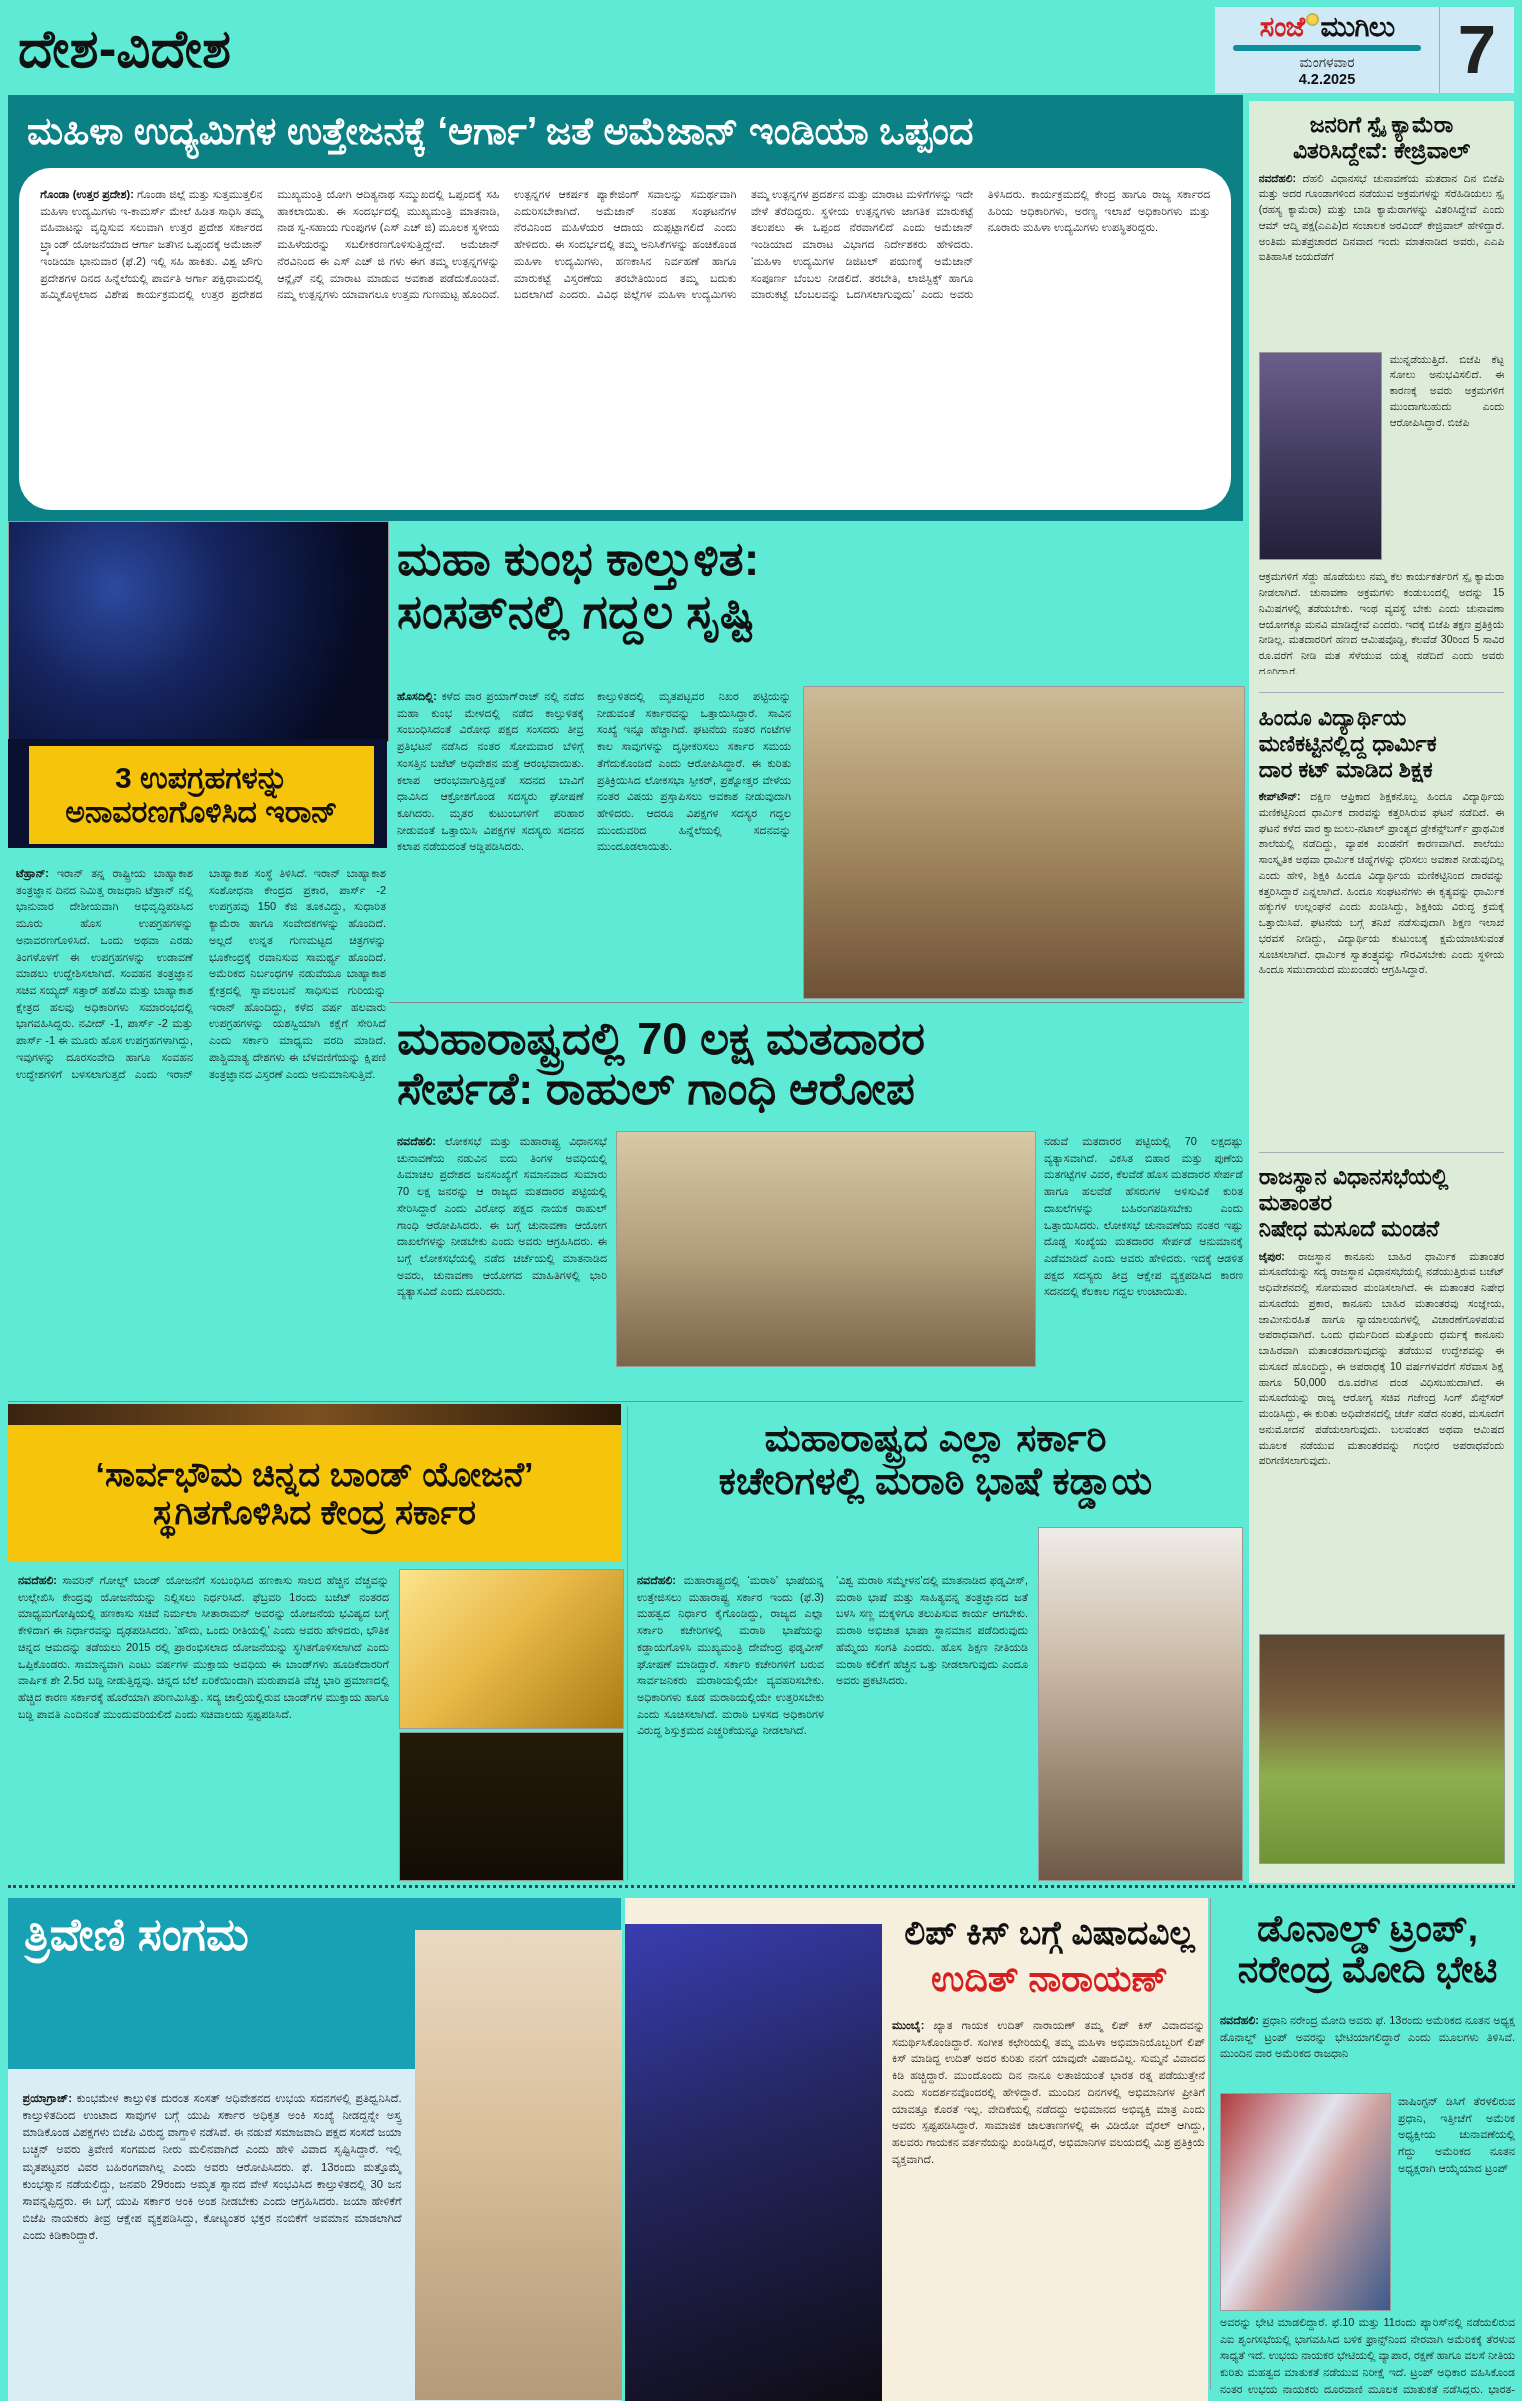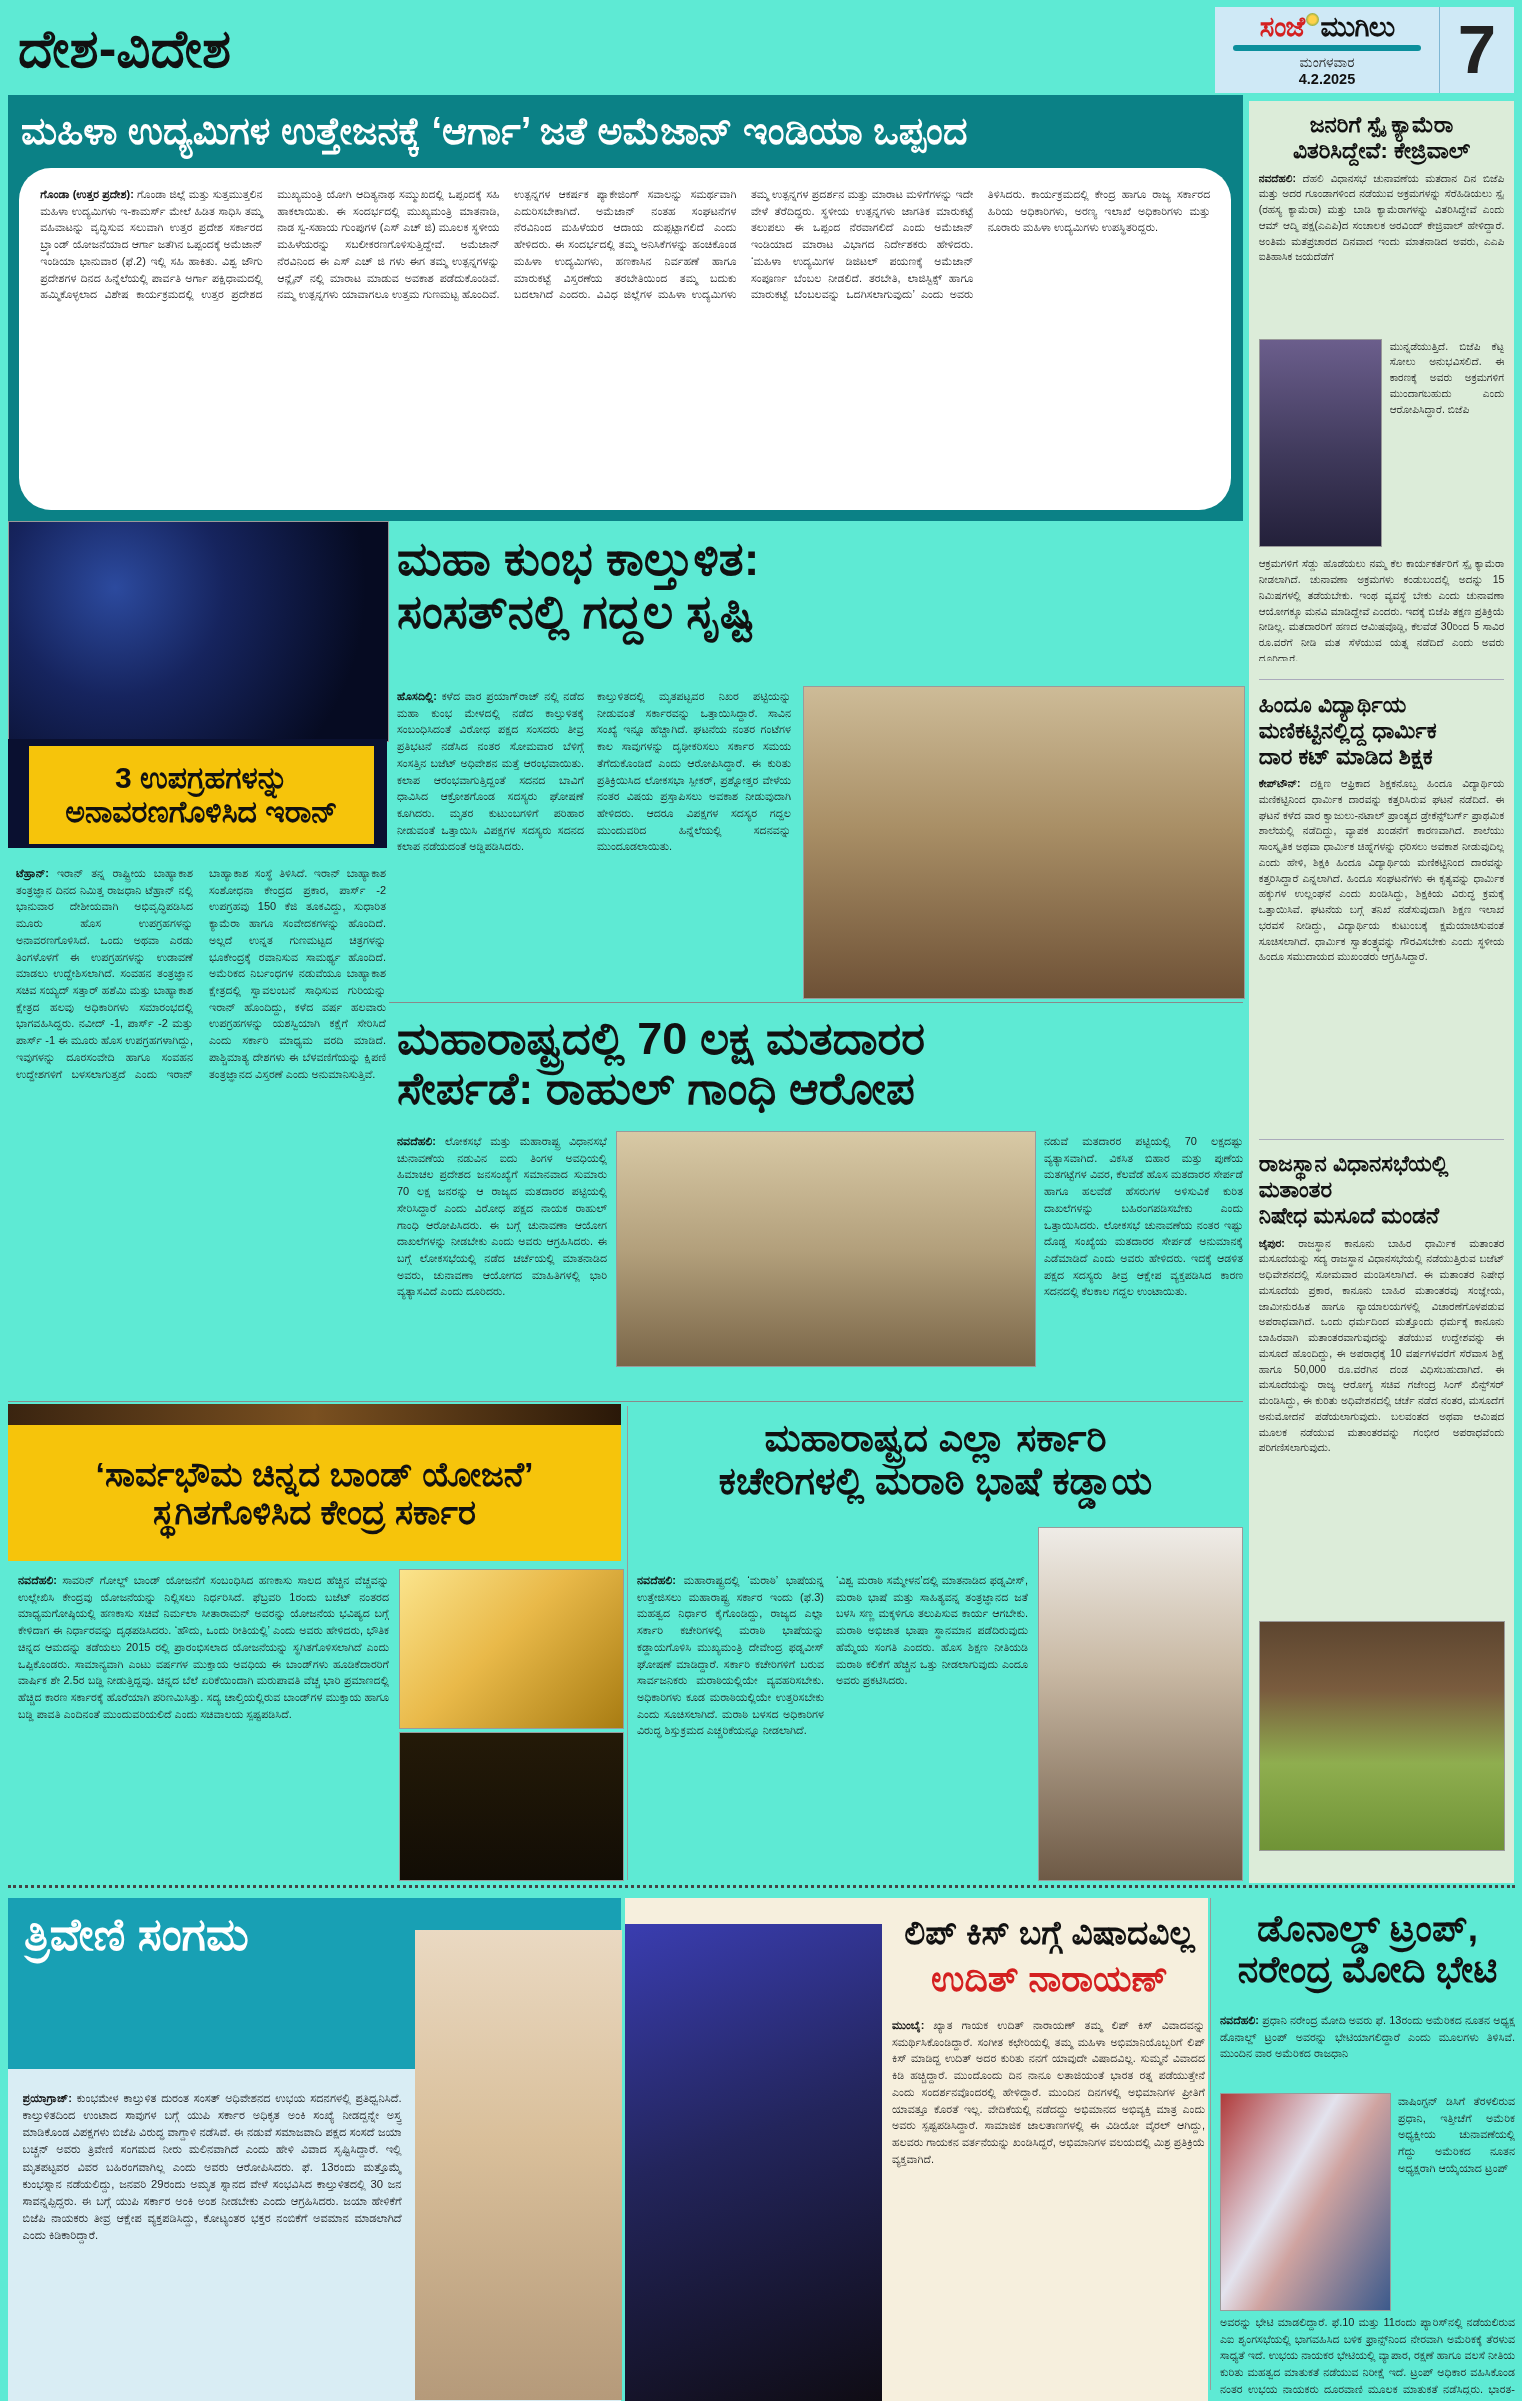--- a/index.html
+++ b/index.html
@@ -24,21 +24,21 @@
   .brand{font-size:27.4px;font-weight:bold;letter-spacing:-0.8px;}
   .brand .red{color:#d42020;font-family:Liberation Serif, serif;}
   .brand .blk{color:#111;}
   .swoosh{height:6.5px;background:#0b8f9c;border-radius:3.2px;margin:1.6px 18px 3.2px 18px;}
   .mh-day{font-size:13.7px;color:#222;}
   .mh-date{font-size:14.5px;font-weight:bold;color:#111;}
   .sun-icon{display:inline-block;width:13px;height:13px;border-radius:50%;
             background:radial-gradient(circle,#ffd24a 40%,#2c8a3c 100%);vertical-align:super;margin:0 1.6px;}
   
   .teal-band{position:absolute;left:8px;top:95px;width:1235px;height:73px;background:#0b8186;
-             color:#fff;font-weight:bold;font-size:38px;display:flex;align-items:center;padding-left:13px;box-sizing:border-box;}
+             color:#fff;font-weight:bold;font-size:38px;display:flex;align-items:center;padding-left:19px;box-sizing:border-box;}
   .lead-outer{position:absolute;left:8px;top:168px;width:1235px;height:353px;background:#0b8186;}
   .lead-inner{position:absolute;left:11.3px;top:0;width:1212px;height:342px;background:#fff;
               padding:18px 21px;box-sizing:border-box;border-radius:32px;}
   
   .green-panel{position:absolute;left:1249px;top:101px;width:265px;height:1782px;background:#dcecd9;
                padding:11.3px 9.7px;box-sizing:border-box;}
   .gp-headline{font-weight:bold;font-size:22px;line-height:1.18;white-space:pre-line;color:#111;}
   .gp-body{font-size:10.5px;line-height:1.5;text-align:justify;color:#222;margin-top:6.5px;}
   .yellow-box{position:absolute;background:#f6c40b;display:flex;align-items:center;justify-content:center;
               text-align:center;}
@@ -78,21 +78,21 @@
 
   <div class="green-panel">
 
     <div>
       <div class="gp-headline" style="text-align:center;">ಜನರಿಗೆ ಸ್ಪೈ ಕ್ಯಾಮೆರಾ
 ವಿತರಿಸಿದ್ದೇವೆ: ಕೇಜ್ರಿವಾಲ್</div>
       <div class="gp-body" style="height:161px;overflow:hidden;">
         <span class="dateline">ನವದೆಹಲಿ:</span>
         <span>ದೆಹಲಿ ವಿಧಾನಸಭೆ ಚುನಾವಣೆಯ ಮತದಾನ ದಿನ ಬಿಜೆಪಿ ಮತ್ತು ಅದರ ಗೂಂಡಾಗಳಿಂದ ನಡೆಯುವ ಅಕ್ರಮಗಳನ್ನು ಸೆರೆಹಿಡಿಯಲು ಸ್ಪೈ (ರಹಸ್ಯ ಕ್ಯಾಮೆರಾ) ಮತ್ತು ಬಾಡಿ ಕ್ಯಾಮೆರಾಗಳನ್ನು ವಿತರಿಸಿದ್ದೇವೆ ಎಂದು ಆಮ್ ಆದ್ಮಿ ಪಕ್ಷ(ಎಎಪಿ)ದ ಸಂಚಾಲಕ ಅರವಿಂದ್ ಕೇಜ್ರಿವಾಲ್ ಹೇಳಿದ್ದಾರೆ. ಅಂತಿಮ ಮತಪ್ರಚಾರದ ದಿನವಾದ ಇಂದು ಮಾತನಾಡಿದ ಅವರು, ಎಎಪಿ ಐತಿಹಾಸಿಕ ಜಯದೆಡೆಗೆ</span>
       </div>
-      <div style="overflow:hidden;margin-top:7px;">
+      <div style="overflow:hidden;margin-top:20px;">
         <div style="float:left;width:121px;height:206px;border:0.8px solid #999;margin:0 8px 3.2px 0;
                     background:linear-gradient(180deg,#6b5e8c 0%,#403a5c 55%,#23203a 100%);"></div>
         <div class="gp-body" style="margin-top:0;">ಮುನ್ನಡೆಯುತ್ತಿದೆ. ಬಿಜೆಪಿ ಕೆಟ್ಟ ಸೋಲು ಅನುಭವಿಸಲಿದೆ. ಈ ಕಾರಣಕ್ಕೆ ಅವರು ಅಕ್ರಮಗಳಿಗೆ ಮುಂದಾಗಬಹುದು ಎಂದು ಆರೋಪಿಸಿದ್ದಾರೆ. ಬಿಜೆಪಿ</div>
       </div>
       <div class="gp-body" style="height:105px;overflow:hidden;">ಆಕ್ರಮಗಳಿಗೆ ಸೆಡ್ಡು ಹೊಡೆಯಲು ನಮ್ಮ ಕೆಲ ಕಾರ್ಯಕರ್ತರಿಗೆ ಸ್ಪೈ ಕ್ಯಾಮೆರಾ ನೀಡಲಾಗಿದೆ. ಚುನಾವಣಾ ಅಕ್ರಮಗಳು ಕಂಡುಬಂದಲ್ಲಿ ಅದನ್ನು 15 ನಿಮಿಷಗಳಲ್ಲಿ ತಡೆಯಬೇಕು. ಇಂಥ ವ್ಯವಸ್ಥೆ ಬೇಕು ಎಂದು ಚುನಾವಣಾ ಆಯೋಗಕ್ಕೂ ಮನವಿ ಮಾಡಿದ್ದೇವೆ ಎಂದರು. ಇದಕ್ಕೆ ಬಿಜೆಪಿ ತಕ್ಷಣ ಪ್ರತಿಕ್ರಿಯೆ ನೀಡಿಲ್ಲ. ಮತದಾರರಿಗೆ ಹಣದ ಆಮಿಷವೊಡ್ಡಿ, ಕೆಲವೆಡೆ 30ರಿಂದ 5 ಸಾವಿರ ರೂ.ವರೆಗೆ ನೀಡಿ ಮತ ಸೆಳೆಯುವ ಯತ್ನ ನಡೆದಿದೆ ಎಂದು ಅವರು ದೂರಿದ್ದಾರೆ.</div>
     </div>
 
     <div style="margin-top:18px;border-top:0.8px solid #aab;padding-top:11.3px;">
       <div class="gp-headline">ಹಿಂದೂ ವಿದ್ಯಾರ್ಥಿಯ
 ಮಣಿಕಟ್ಟಿನಲ್ಲಿದ್ದ ಧಾರ್ಮಿಕ

